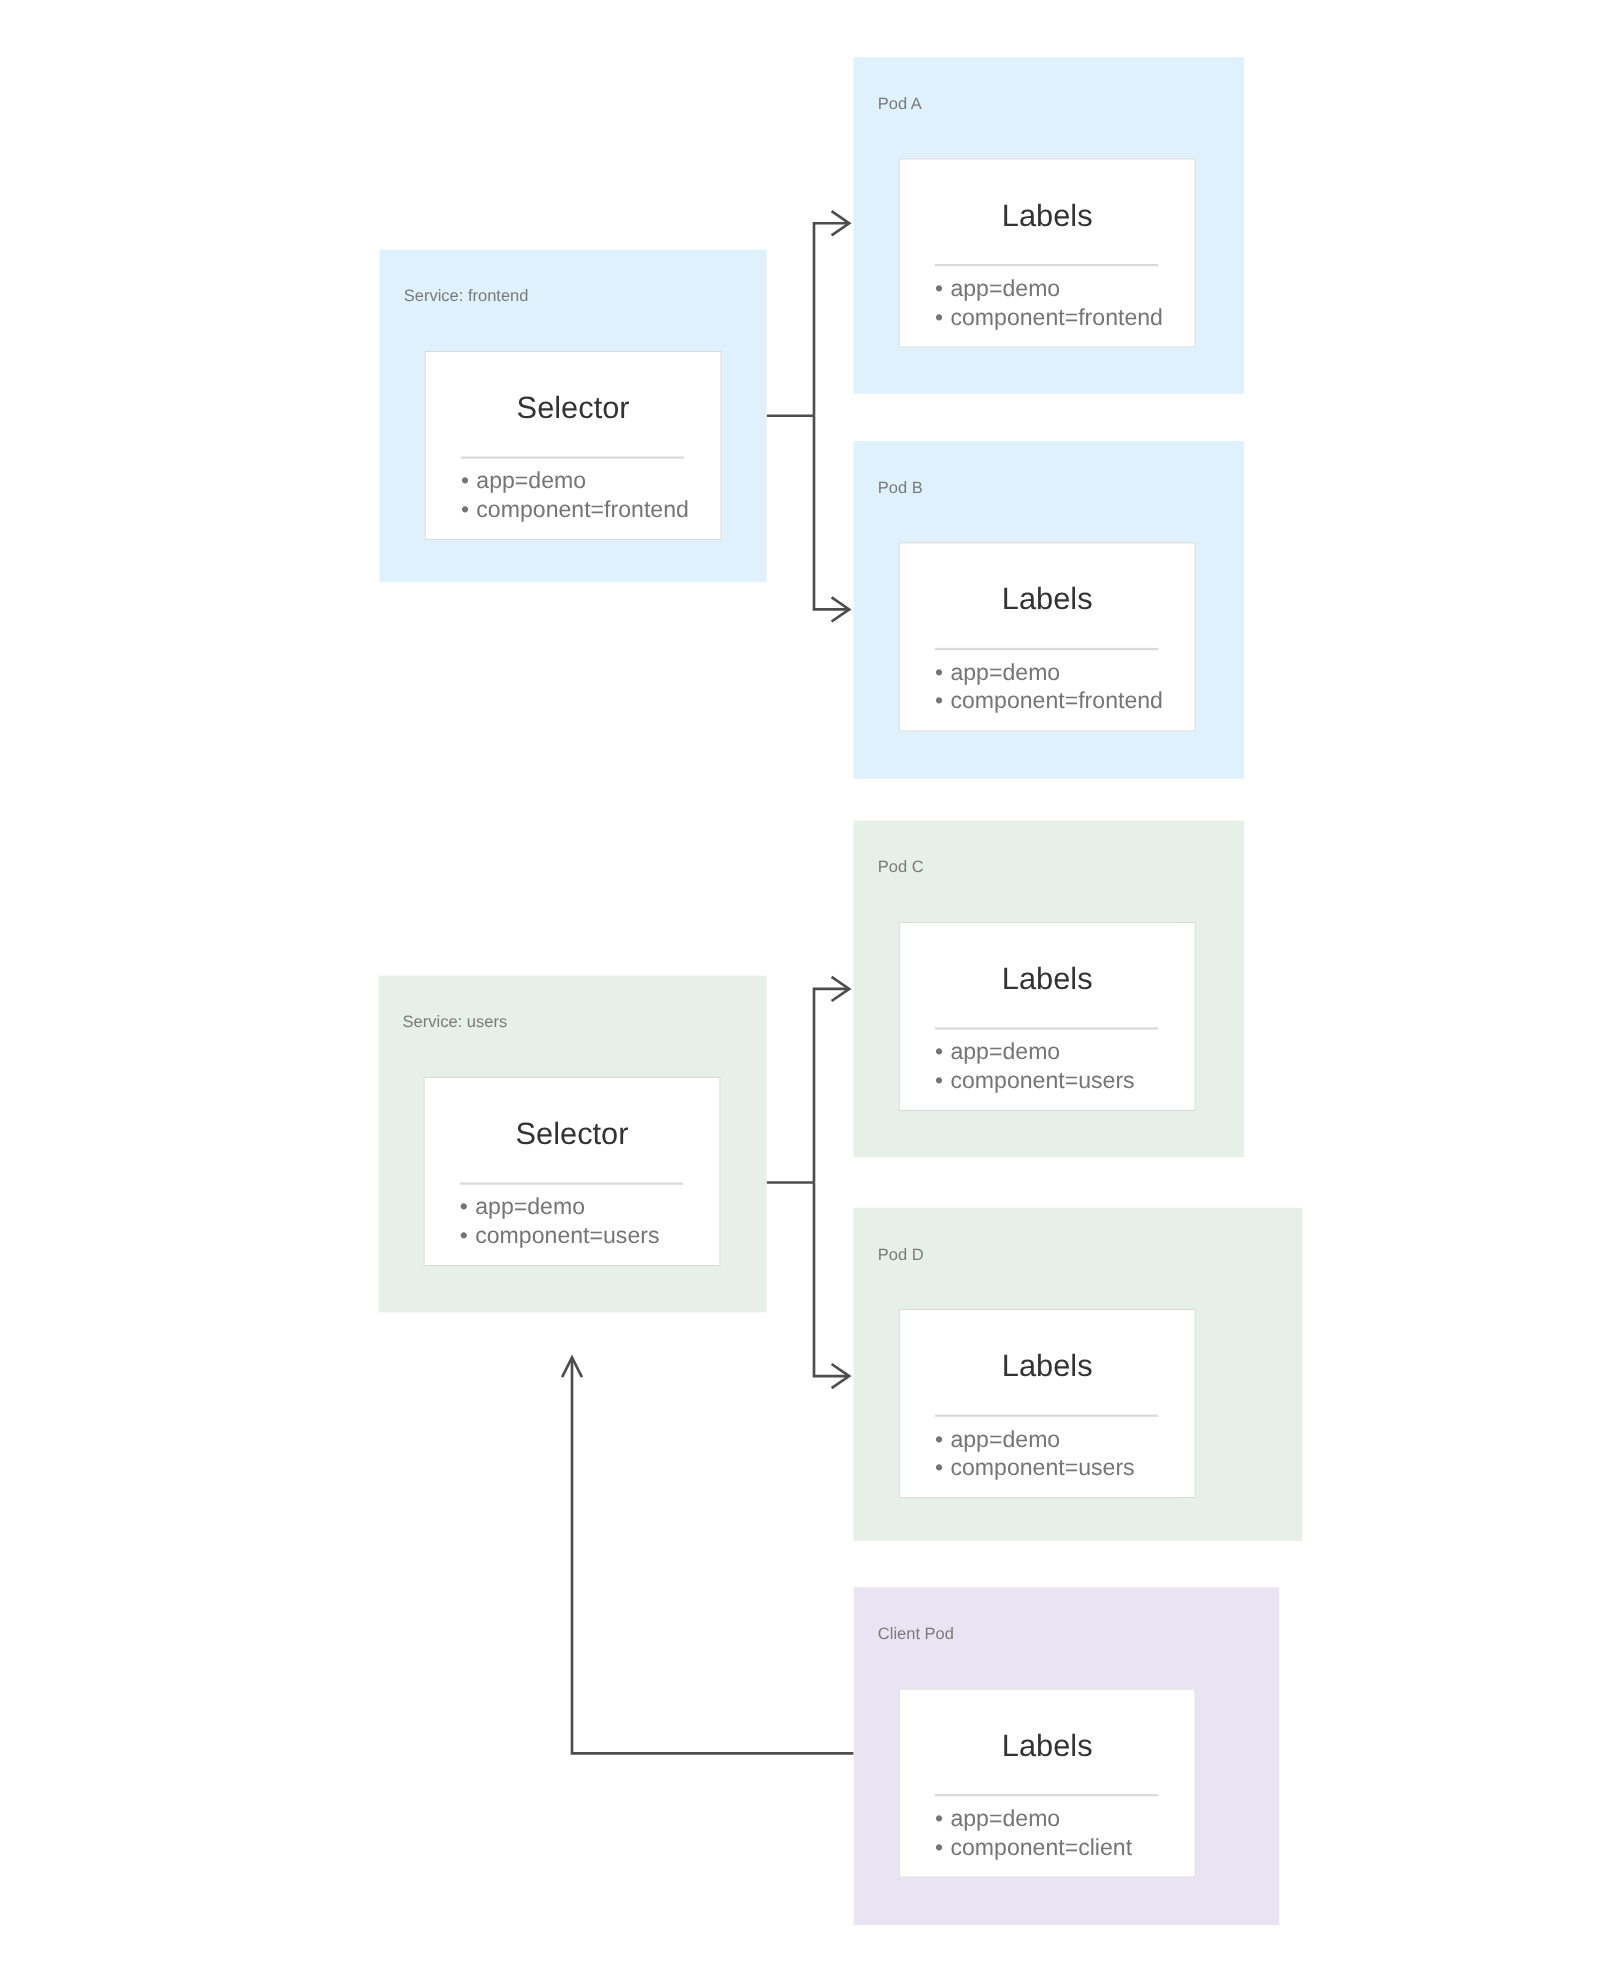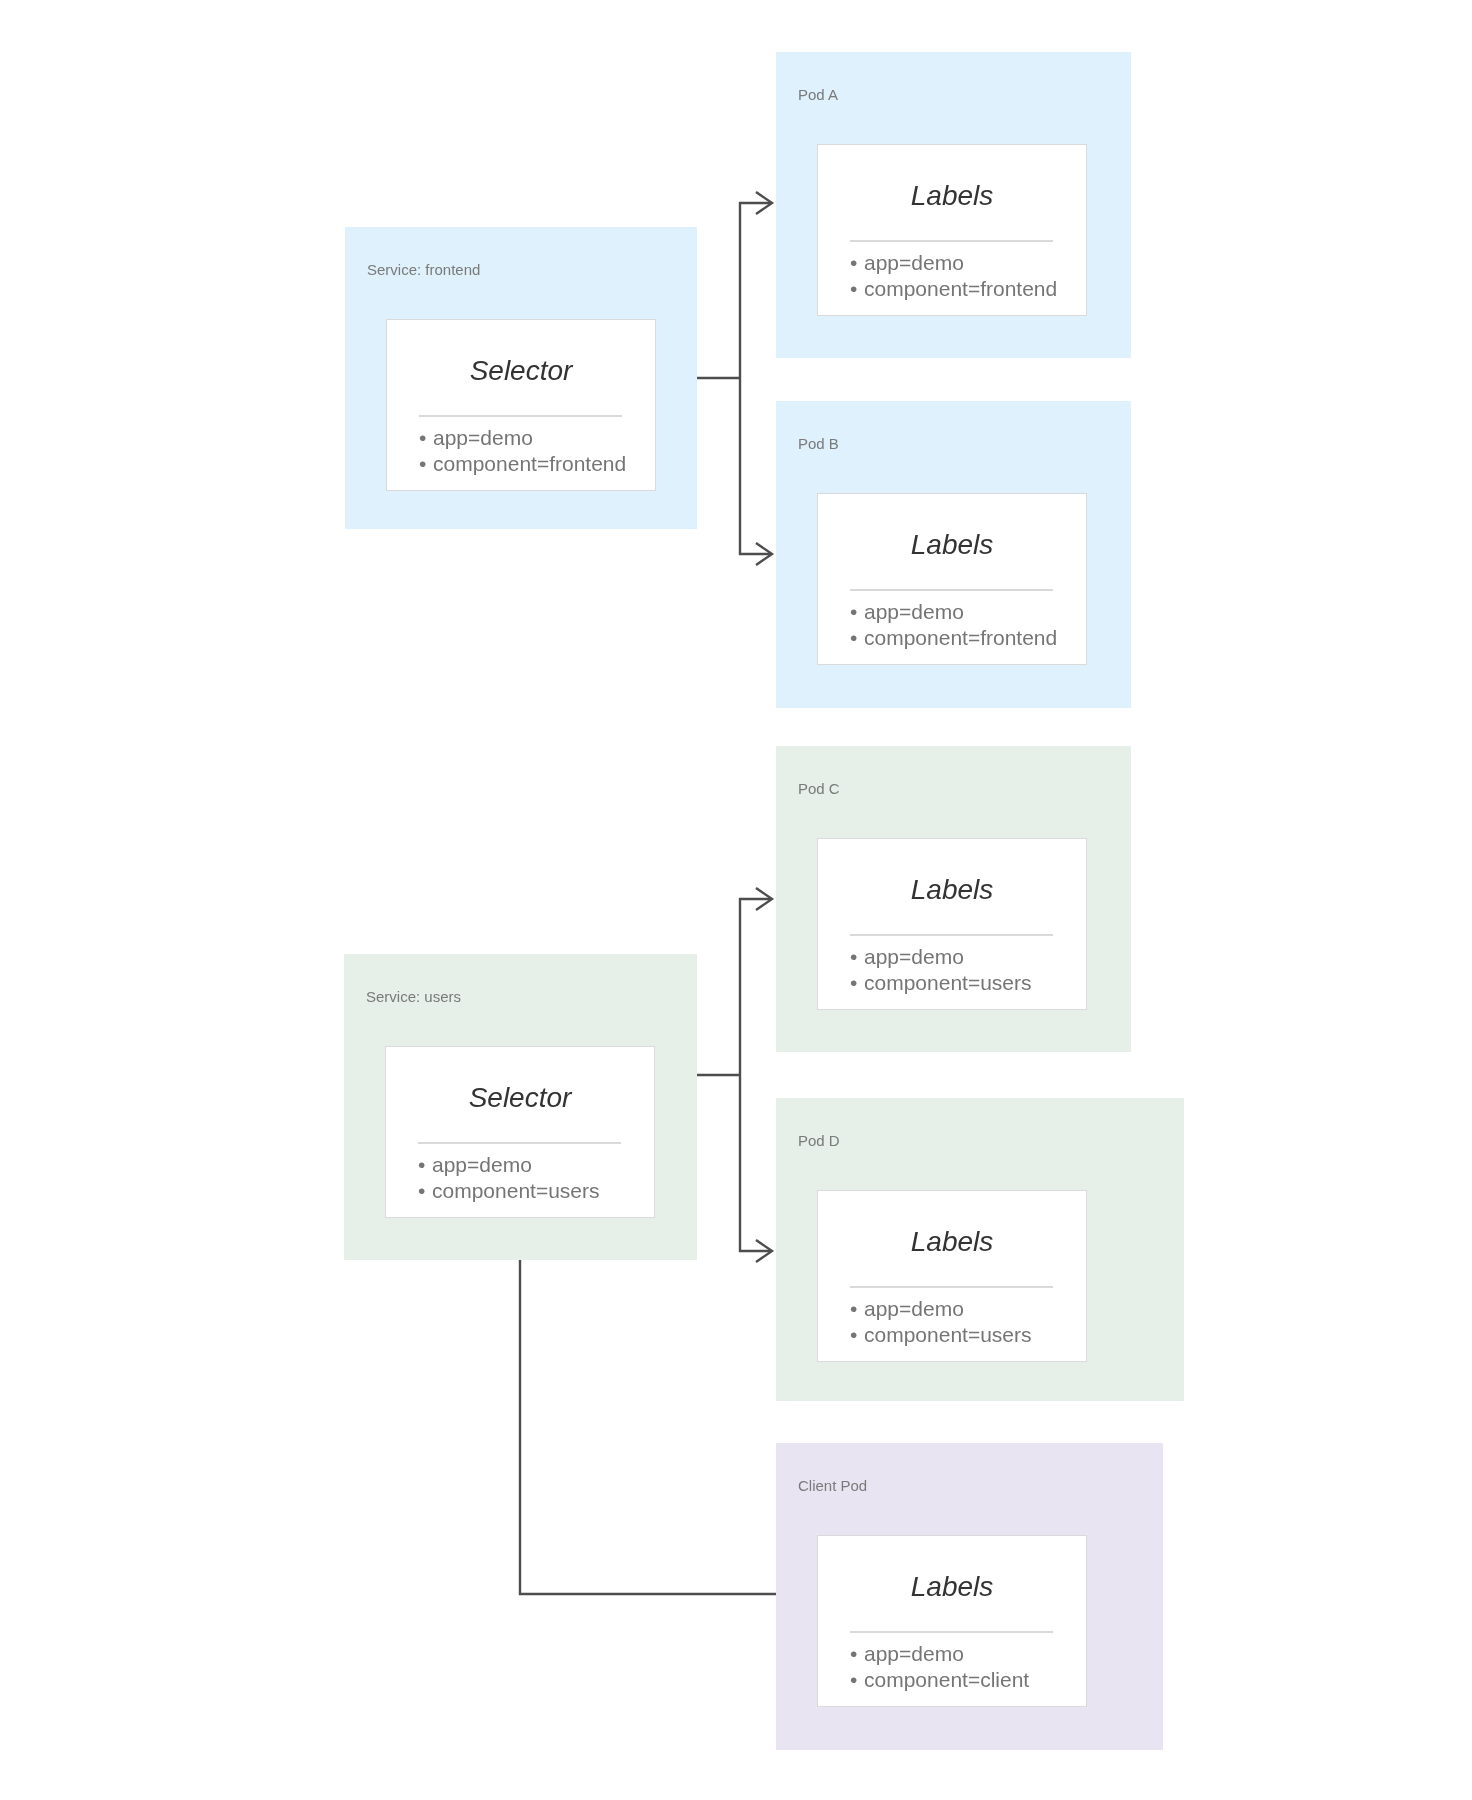--- a/index.html
+++ b/index.html
@@ -37,21 +37,20 @@
     box-sizing:border-box;
     background:var(--c-card-bg,#ffffff);
     border:1px solid var(--c-card-border,#dadada);
   }
   .card-title{
     position:absolute;left:0;right:0;top:0;height:96px;
     box-sizing:border-box;padding-top:5px;
     display:flex;align-items:center;justify-content:center;
     font-size:28px;
     color:var(--c-title-text,#333333);
-    font-style:italic;
   }
   .card-divider{
     position:absolute;top:95px;left:32px;right:33px;
     margin:0;border:none;
     border-top:2px solid var(--c-divider,#d9d9d9);
   }
   .card-list{
     position:absolute;top:105px;left:0;right:6px;
     margin:0;padding:0 0 0 46px;
     list-style:none;
@@ -62,21 +61,21 @@
   .card-list li{position:relative;}
   .card-list li::before{
     content:"\2022";
     position:absolute;left:-14px;
     color:var(--c-list-text,#757575);
   }
   
   #n-service-frontend{left:345px;top:227px;width:352px;height:302px;}
   #n-pod-a          {left:776px;top:52px;  width:355px;height:306px;}
   #n-pod-b          {left:776px;top:401px; width:355px;height:307px;}
-  #n-service-users  {left:344px;top:954px; width:353px;height:306px;}
+  #n-service-users  {left:344px;top:887px; width:353px;height:306px;}
   #n-pod-c          {left:776px;top:746px; width:355px;height:306px;}
   #n-pod-d          {left:776px;top:1098px;width:408px;height:303px;}
   #n-client-pod     {left:776px;top:1443px;width:355px;height:307px;}
 </style>
 </head>
 <body>
 
 <div class="stage">
 
   <svg class="edges" viewBox="0 0 1472 1800" xmlns="http://www.w3.org/2000/svg">

